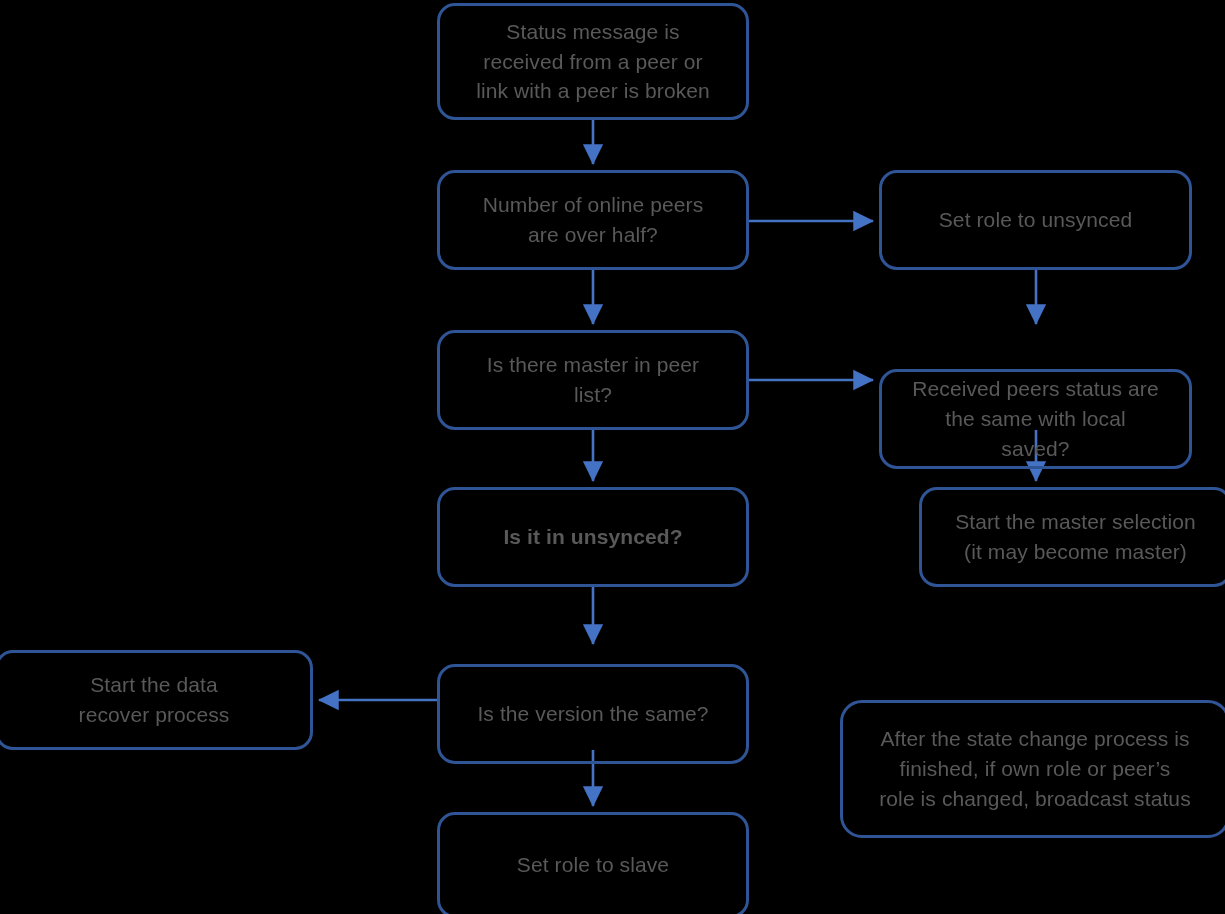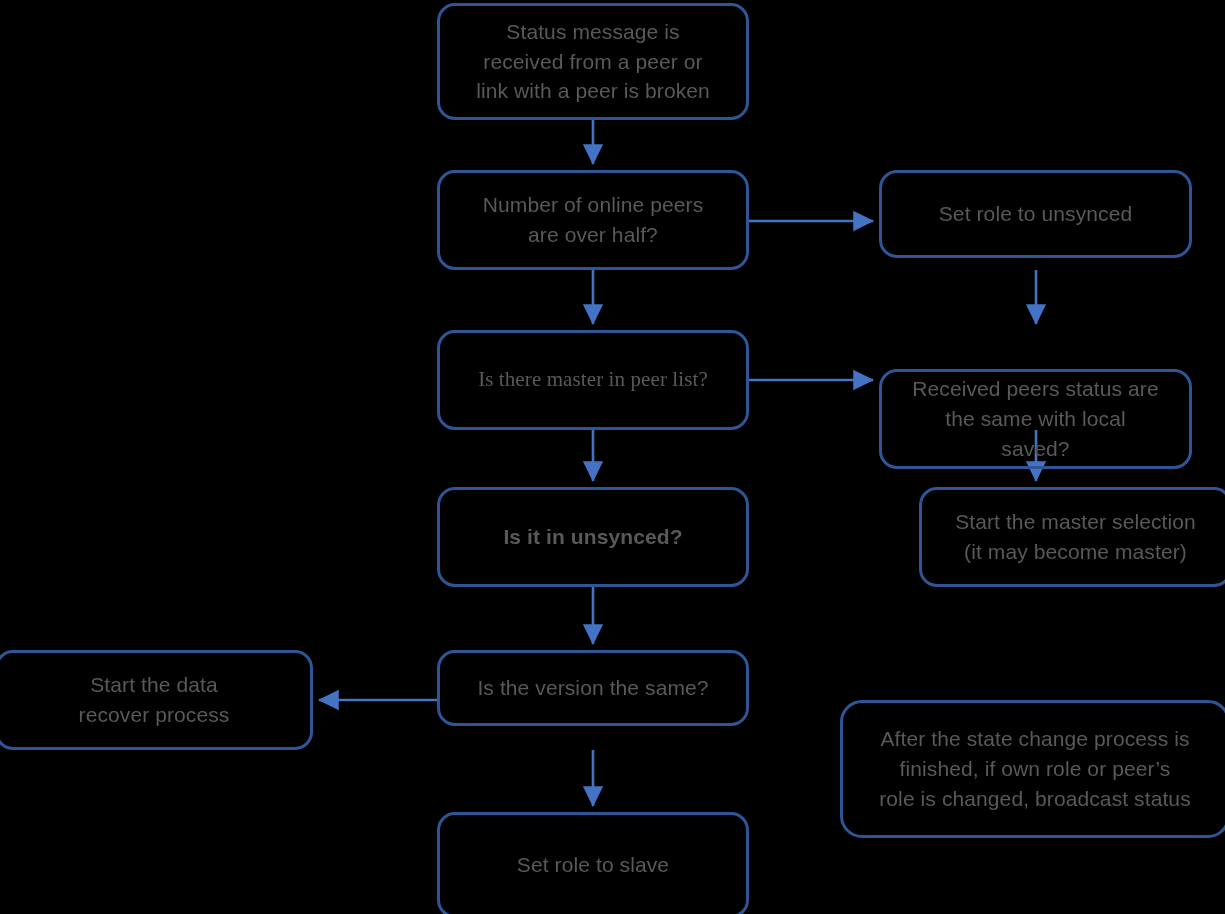--- a/index.html
+++ b/index.html
@@ -82,33 +82,33 @@
     <line x1="593" y1="750" x2="593" y2="806" stroke="#4472c4" stroke-width="2.6" marker-end="url(#arrowhead)"></line>
   </svg>
 
   <div class="node" style="left:437px; top:3px; width:312px; height:117px;">Status message is
 received from a peer or
 link with a peer is broken</div>
 
   <div class="node" style="left:437px; top:170px; width:312px; height:100px;">Number of online peers
 are over half?</div>
 
-  <div class="node" style="left:879px; top:170px; width:313px; height:88px;">Set role to unsynced</div>
+  <div class="node" style="left:879px; top:170px; width:313px; height:100px;">Set role to unsynced</div>
 
-  <div class="node" style="left:437px; top:330px; width:312px; height:100px;font-family:Liberation Serif, serif;">Is there master in peer list?</div>
+  <div class="node" style="left:437px; top:330px; width:312px; height:100px;">Is there master in peer list?</div>
 
   <div class="node" style="left:879px; top:330px; width:313px; height:100px;margin-top:39px;">Received peers status are
 the same with local saved?</div>
 
   <div class="node" style="left:437px; top:487px; width:312px; height:100px;font-weight:bold;">Is it in unsynced?</div>
 
   <div class="node" style="left:879px; top:487px; width:313px; height:100px;margin-left:40px;">Start the master selection
 (it may become master)</div>
 
-  <div class="node" style="left:437px; top:650px; width:312px; height:76px;">Is the version the same?</div>
+  <div class="node" style="left:437px; top:664px; width:312px; height:100px;">Is the version the same?</div>
 
   <div class="node" style="left:-5px; top:650px; width:318px; height:100px;">Start the data
 recover process</div>
 
   <div class="node" style="left:437px; top:812px; width:312px; height:106px;">Set role to slave</div>
 
   <div class="node note" style="left:840px; top:700px; width:390px; height:138px;">After the state change process is
 finished, if own role or peer’s
 role is changed, broadcast status</div>
 

